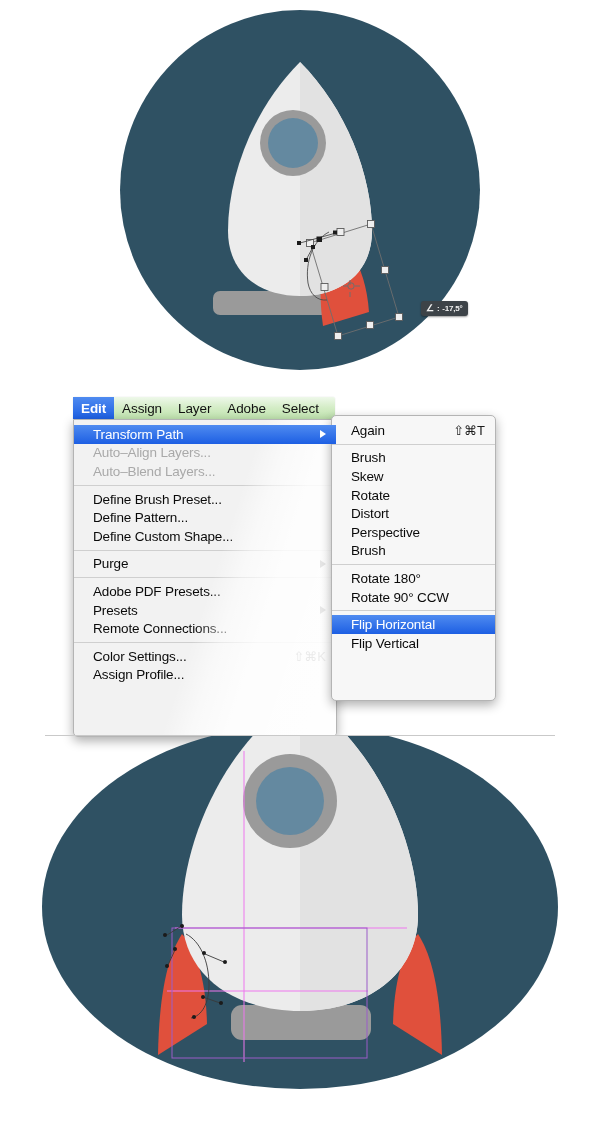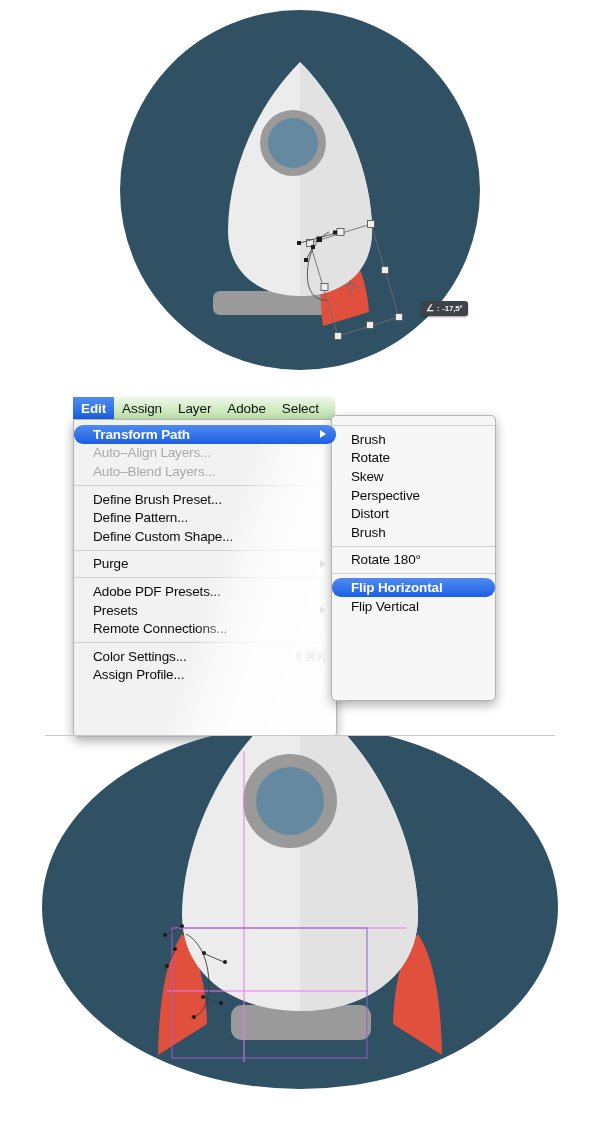--- a/index.html
+++ b/index.html
@@ -117,23 +117,22 @@
   .menu-item .shortcut {
     color: #1a1a1a;
     letter-spacing: 0px;
     font-size: 13px;
     padding-left: 14px;
   }
   .menu-item.disabled { color: #a9a9a9; }
   .menu-item.highlight {
     background: linear-gradient(to bottom, #4f8bf0 0%, #1d5fe3 100%);
     color: #ffffff;
-    font-weight: bold;
+    font-weight: normal;
     z-index: 3;
-    border-radius: 9px;
   }
   .menu-sep {
     height: 1px;
     margin: 4px 0 4px 0;
     background: #cfcfcf;
   }
   .arrow {
     width: 0; height: 0;
     border-left: 6px solid #222;
     border-top: 4.5px solid transparent;
@@ -308,46 +307,53 @@
       <span class="shortcut">⇧⌘K</span>
     </div>
     <div class="menu-item">
       <span class="label">Assign Profile...</span>
     </div>
   </div>
 
   <div class="menu" id="transform-submenu">
     <div class="menu-pad-top"></div>
 
+    <div class="menu-item">
+      <span class="label">Again</span>
+      <span class="shortcut">⇧⌘T</span>
+    </div>
 
     <div class="menu-sep"></div>
 
     <div class="menu-item">
       <span class="label">Brush</span>
     </div>
     <div class="menu-item">
+      <span class="label">Skew</span>
+    </div>
+    <div class="menu-item">
       <span class="label">Rotate</span>
     </div>
     <div class="menu-item">
-      <span class="label">Skew</span>
+      <span class="label">Distort</span>
     </div>
     <div class="menu-item">
       <span class="label">Perspective</span>
     </div>
     <div class="menu-item">
-      <span class="label">Distort</span>
-    </div>
-    <div class="menu-item">
       <span class="label">Brush</span>
     </div>
 
     <div class="menu-sep"></div>
 
     <div class="menu-item">
       <span class="label">Rotate 180°</span>
+    </div>
+    <div class="menu-item">
+      <span class="label">Rotate 90° CCW</span>
     </div>
 
     <div class="menu-sep"></div>
 
     <div class="menu-item highlight">
       <span class="label">Flip Horizontal</span>
     </div>
     <div class="menu-item">
       <span class="label">Flip Vertical</span>
     </div>

